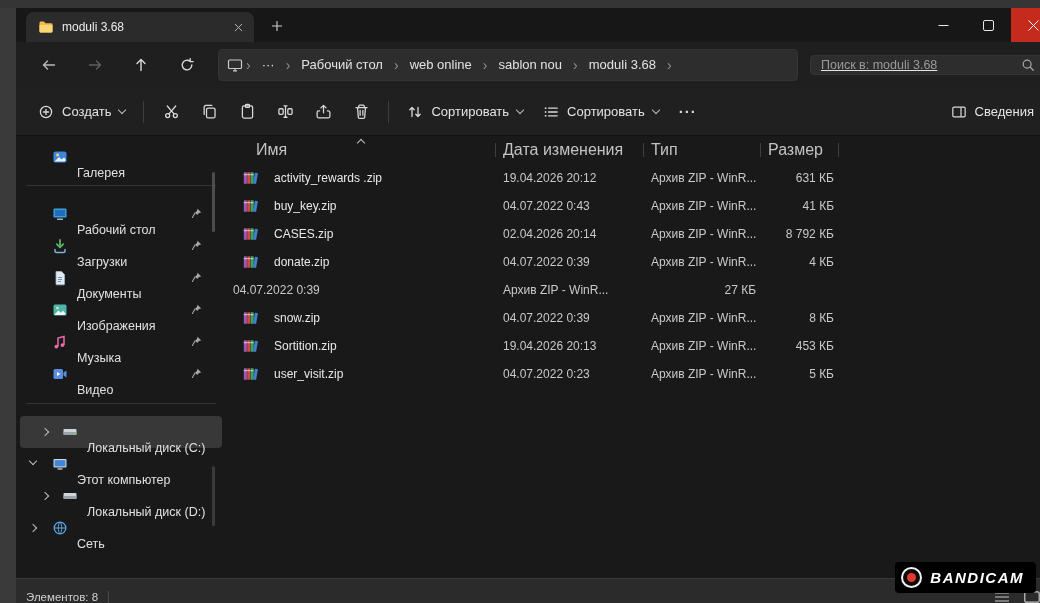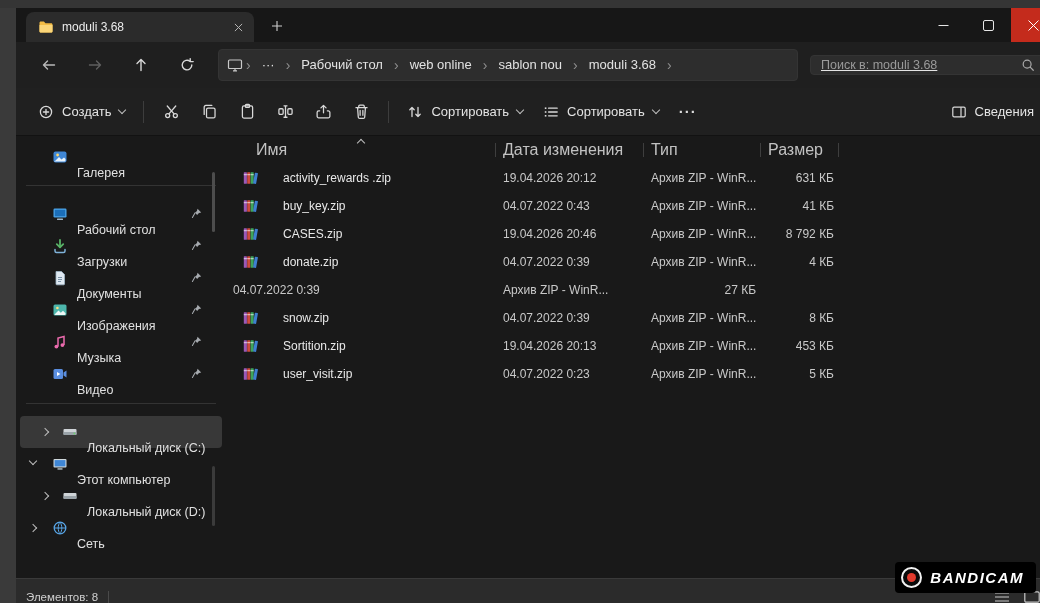--- a/index.html
+++ b/index.html
@@ -76,21 +76,21 @@
   .filepane{flex:1;position:relative;padding-left:0;}
   .fhead{display:grid;grid-template-columns:270px 148px 117px 78px;height:28px;align-items:center;
     color:#c2c2c2;font-size:16px;position:relative;}
   .hcell{position:relative;height:100%;line-height:28px;padding-left:7px;white-space:nowrap;}
   .hcell.first{padding-left:30px;}
   .hcell::after{content:"";position:absolute;right:0;top:7px;width:1px;height:14px;background:#3e3e3e;}
   .sortcaret{position:absolute;left:132px;top:4px;}
   .frow{display:grid;grid-template-columns:270px 148px 117px 78px;height:28px;align-items:center;
     font-size:12px;color:#d9d9d9;border-radius:4px;}
   .cell{white-space:nowrap;overflow:hidden;}
-  .cell.name{display:flex;align-items:center;gap:24px;padding-left:17px;color:#e8e8e8;}
+  .cell.name{display:flex;align-items:center;gap:15px;padding-left:17px;color:#e8e8e8;}
   .zicon{width:16px;height:16px;flex:0 0 auto;}
   .cell.date,.cell.type{padding-left:7px;color:#c9c9c9;}
   .cell.size{text-align:right;padding-right:5px;color:#c9c9c9;}
 
   
   .statusbar{height:25px;background:#2b2b2b;border-top:1px solid #3a3a3a;display:flex;align-items:flex-end;
     padding:0 10px;font-size:11.5px;color:#cfcfcf;flex:0 0 auto;}
   .sdiv{width:1px;height:12px;background:#4a4a4a;margin-left:10px;}
   .status-views{margin-left:auto;display:flex;gap:14px;margin-right:6px;align-items:center;}
 
@@ -517,21 +517,21 @@
                     <g transform="rotate(10 12.5 8)">
                       <rect x="11" y="2.8" width="3.1" height="11" rx=".5" fill="#3f7fd1"></rect>
                     </g>
                     <rect x="0.8" y="4.2" width="3.1" height="1" fill="#fff" opacity=".7"></rect>
                     <rect x="4.2" y="4.2" width="3.1" height="1" fill="#fff" opacity=".7"></rect>
                     <rect x="7.6" y="4.2" width="3.1" height="1" fill="#fff" opacity=".7"></rect>
                   </svg>
                 </span>
                 <span class="fname">CASES.zip</span>
               </div>
-              <div class="cell date">19.04.2026 20:46</div>
+              <div class="cell date">02.04.2026 20:14</div>
               <div class="cell type">Архив ZIP - WinR...</div>
               <div class="cell size">8 792 КБ</div>
             </div>
 
             <div class="frow">
               <div class="cell name">
                 <span class="zicon">
                   <svg viewBox="0 0 16 16" width="16" height="16">
                     <rect x="0.8" y="2.2" width="3.1" height="11.6" rx=".5" fill="#9b59b6"></rect>
                     <rect x="4.2" y="2.2" width="3.1" height="11.6" rx=".5" fill="#cf4a3f"></rect>

